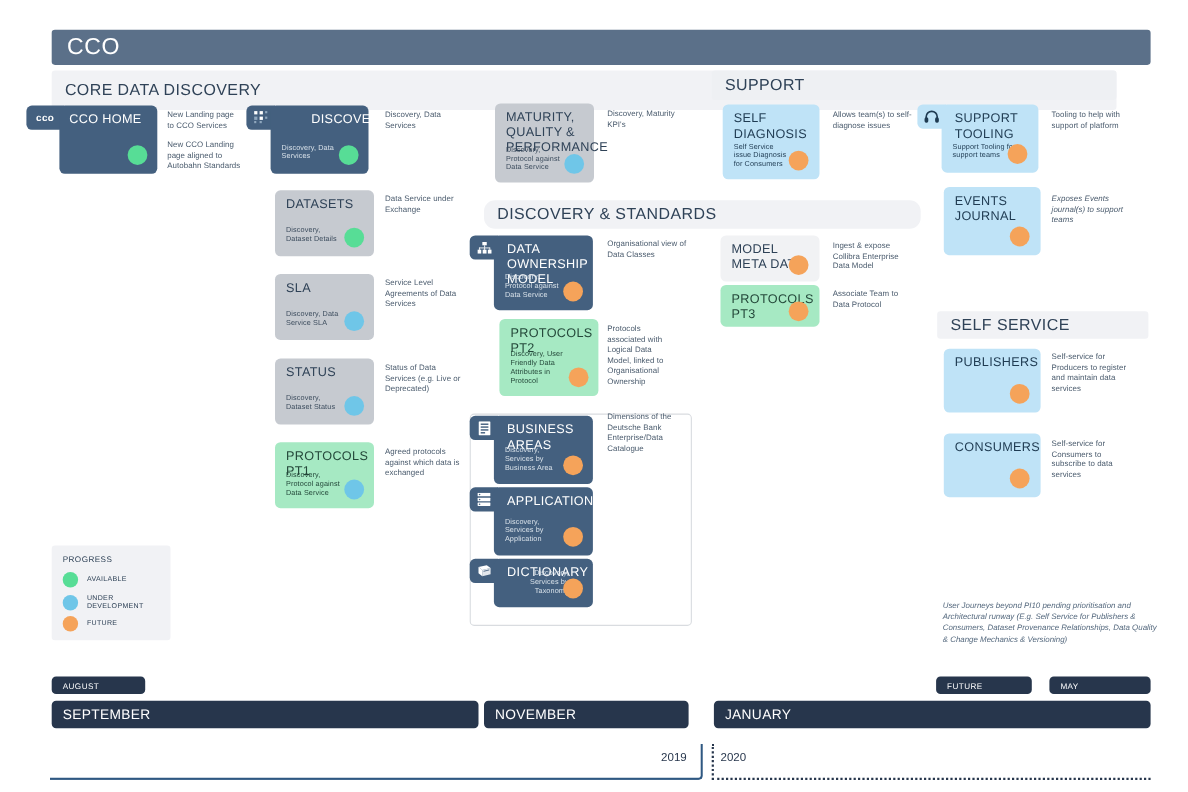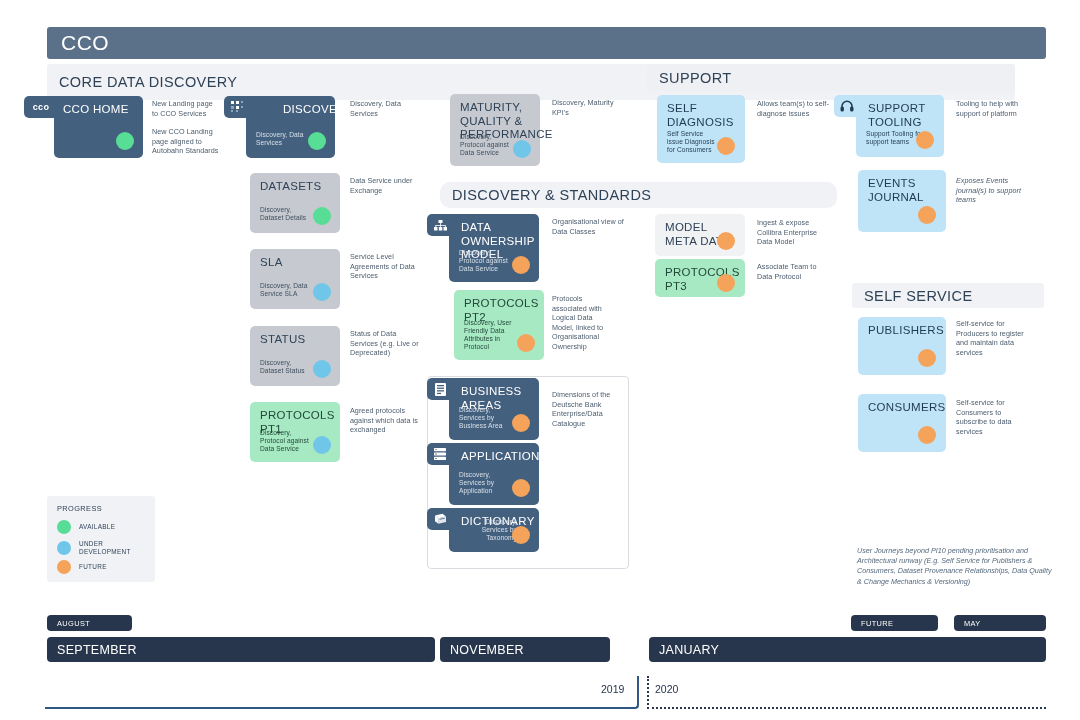--- a/index.html
+++ b/index.html
@@ -250,21 +250,21 @@
       <rect x="2" y="4.6" width="7" height="1.3" fill="#44607f"></rect>
       <rect x="2" y="7.2" width="7" height="1.3" fill="#44607f"></rect>
       <rect x="2" y="9.8" width="4" height="1.3" fill="#44607f"></rect>
     </svg>
   </div>
   <div class="card t-dark has-tab" style="left:449px; top:378px; width:90px; height:62px;">
     <div class="ttl" style="left:12px; width:62px;">BUSINESS AREAS</div>
     <div class="sub" style="bottom:10px; width:58px;">Discovery, Services by Business Area</div>
     <div class="dot d-orange" style="right:9px; bottom:8px;"></div>
   </div>
-  <div class="note" style="left:552px; top:390px; width:66px;">Dimensions of the Deutsche Bank Enterprise/Data Catalogue</div>
+  <div class="note" style="left:552px; top:374px; width:66px;">Dimensions of the Deutsche Bank Enterprise/Data Catalogue</div>
 
   <div class="tab t-dark" style="left:427px; top:443px; width:26px; height:22px;">
     <svg width="12" height="12" viewBox="0 0 12 12">
       <rect x="0" y="0" width="12" height="3.2" rx="0.6" fill="#fff"></rect>
       <rect x="0" y="4.4" width="12" height="3.2" rx="0.6" fill="#fff"></rect>
       <rect x="0" y="8.8" width="12" height="3.2" rx="0.6" fill="#fff"></rect>
       <circle cx="2" cy="1.6" r="0.7" fill="#44607f"></circle>
       <circle cx="2" cy="6" r="0.7" fill="#44607f"></circle>
       <circle cx="2" cy="10.4" r="0.7" fill="#44607f"></circle>
     </svg>
@@ -357,21 +357,21 @@
   </div>
 
   <div class="footnote">User Journeys beyond PI10 pending prioritisation and Architectural runway (E.g. Self Service for Publishers &amp; Consumers, Dataset Provenance Relationships, Data Quality &amp; Change Mechanics &amp; Versioning)</div>
 
   <div class="tl-pill tl-small" style="left:47px; top:615px; width:85px;">
     <span>AUGUST</span>
   </div>
   <div class="tl-pill tl-big" style="left:47px; top:637px; width:388px;">
     <span>SEPTEMBER</span>
   </div>
-  <div class="tl-pill tl-big" style="left:440px; top:637px; width:170px;">
+  <div class="tl-pill tl-big" style="left:440px; top:637px; width:186px;">
     <span>NOVEMBER</span>
   </div>
   <div class="tl-pill tl-big" style="left:649px; top:637px; width:397px;">
     <span>JANUARY</span>
   </div>
   <div class="tl-pill tl-small" style="left:851px; top:615px; width:87px;">
     <span>FUTURE</span>
   </div>
   <div class="tl-pill tl-small" style="left:954px; top:615px; width:92px;">
     <span>MAY</span>

